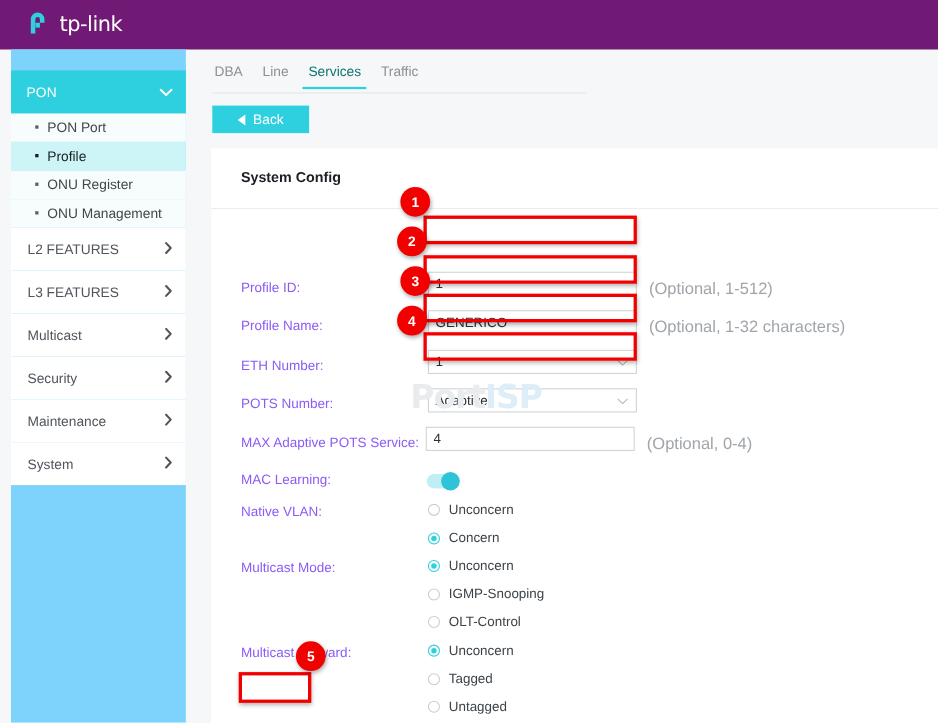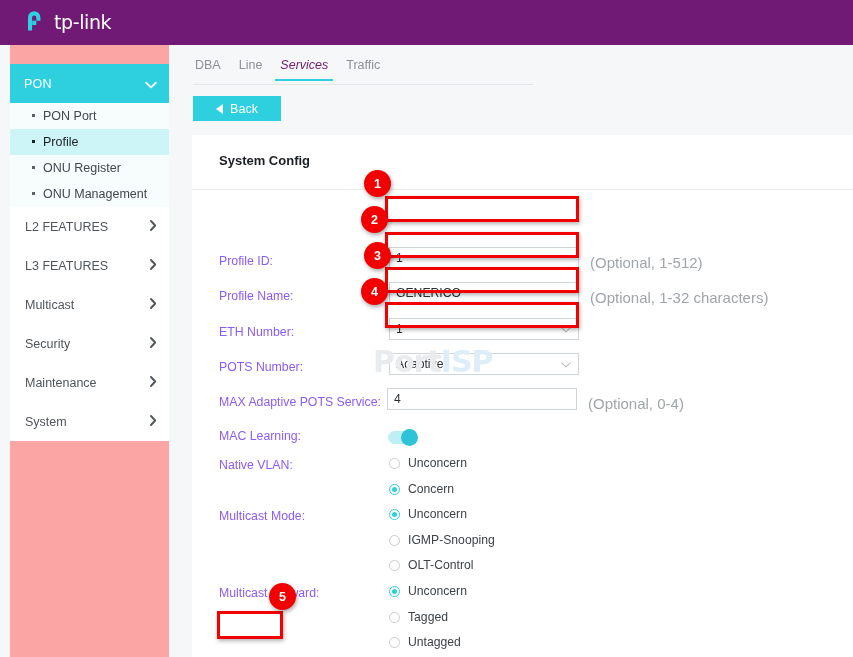--- a/index.html
+++ b/index.html
@@ -25,21 +25,21 @@
   .logo-mark { width: 26px; height: 28px; display: block; }
   .logo-text {
     color: #ffffff; font-size: 19px; letter-spacing: -0.4px;
     font-family: "DejaVu Sans", sans-serif; font-weight: 400;
   }
 
   
   .sidebar {
     position: absolute; left: 10px; top: 45px;
     width: 159px; height: 612px;
-    background: #fca5a5;
+    background: #7dd3fc;
   }
   .menu-head {
     position: relative;
     height: 39px; margin: 19px 0 0 0;
     background: #2ed0df;
     display: flex; align-items: center;
     padding: 0 14px;
   }
   .menu-head .label {
     color: #ffffff; font-size: 12.5px; letter-spacing: .2px;
@@ -72,21 +72,21 @@
     position: absolute; left: 13px; top: 13px;
     width: 340px; height: 27px;
     border-bottom: 1px solid #e4e7ea;
     display: flex; align-items: flex-start; gap: 0;
   }
   .tab {
     font-size: 12.5px; color: #8c9196;
     padding: 0 9px 8px 9px; position: relative; line-height: 14px;
   }
   .tab:first-child { padding-left: 2px; }
-  .tab.active { color: #701a75; font-style: italic; }
+  .tab.active { color: #0f766e; }
   .tab.active::after {
     content: ""; position: absolute; left: 4px; right: 4px; bottom: -1px;
     height: 2px; background: #2ed0df;
   }
 
   .back-btn {
     position: absolute; left: 13px; top: 51px;
     width: 88px; height: 25px;
     background: #2ed0df; color: #fff;
     display: flex; align-items: center; justify-content: center; gap: 7px;

